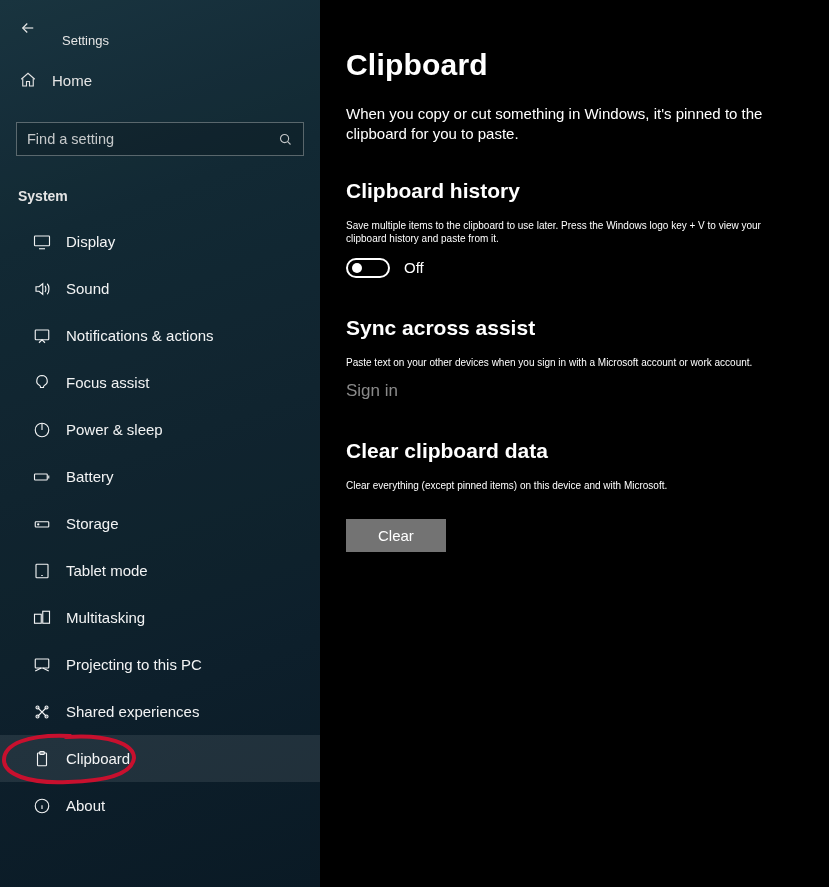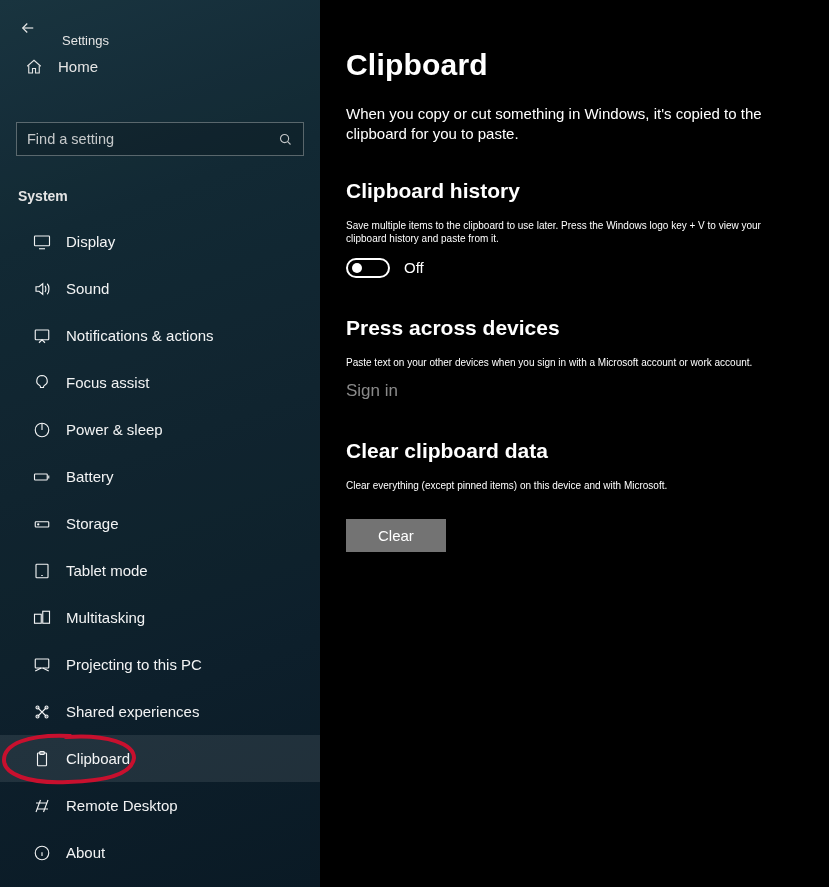--- a/index.html
+++ b/index.html
@@ -41,22 +41,23 @@
     color: #fff;
     cursor: pointer;
   }
   .app-title {
     font-size: 13px;
     margin-left: 14px;
     font-weight: 400;
   }
   .home-row {
     display: flex;
+    align-items: center;
     height: 44px;
-    padding: 0 24px;
+    padding: 0 18px;
     margin-top: 10px;
     cursor: pointer;
   }
   .home-row .icon {
     width: 20px;
     display: flex;
     justify-content: center;
     margin-right: 14px;
   }
   .home-row span.label { font-size: 15px; }
@@ -351,48 +352,40 @@
           </svg>
       </span>
       <span class="label">Clipboard</span>
       <svg class="annotation-circle" viewBox="0 0 145 58">
         <path d="M 72 6 C 30 4, 6 14, 6 30 C 6 44, 30 54, 70 52 C 110 51, 134 44, 136 28 C 136 14, 110 4, 68 7" fill="none" stroke="#c8102e" stroke-width="4" stroke-linecap="round"></path>
       </svg>
     </li>
     <li class="nav-item">
       <span class="icon">
         <svg width="18" height="18" viewBox="0 0 24 24" fill="none" stroke="currentColor" stroke-width="1.5">
-            <path d="M4 20l6-16M14 20l6-16M4 8h14M6 16h14"></path>
-          </svg>
-      </span>
-      <span class="label">Remote Desktop</span>
-    </li>
-    <li class="nav-item">
-      <span class="icon">
-        <svg width="18" height="18" viewBox="0 0 24 24" fill="none" stroke="currentColor" stroke-width="1.5">
             <circle cx="12" cy="12" r="9"></circle>
             <path d="M12 8v.01M12 11v5"></path>
           </svg>
       </span>
       <span class="label">About</span>
     </li>
   </ul>
 </div>
 
 <div class="content">
   <h1 class="page-title">Clipboard</h1>
-  <p class="desc">When you copy or cut something in Windows, it's copied to the clipboard for you to paste.</p>
+  <p class="desc">When you copy or cut something in Windows, it's pinned to the clipboard for you to paste.</p>
 
   <h2 class="section">Clipboard history</h2>
   <p class="section-desc">Save multiple items to the clipboard to use later. Press the Windows logo key + V to view your clipboard history and paste from it.</p>
   <div class="toggle-row">
     <div class="toggle"></div>
     <span class="toggle-label">Off</span>
   </div>
 
-  <h2 class="section">Press across devices</h2>
+  <h2 class="section">Sync across assist</h2>
   <p class="section-desc">Paste text on your other devices when you sign in with a Microsoft account or work account.</p>
   <span class="link">Sign in</span>
 
   <h2 class="section">Clear clipboard data</h2>
   <p class="section-desc" style="margin-bottom:26px">Clear everything (except pinned items) on this device and with Microsoft.</p>
   <button class="btn">Clear</button>
 </div>
 
 </body></html>

